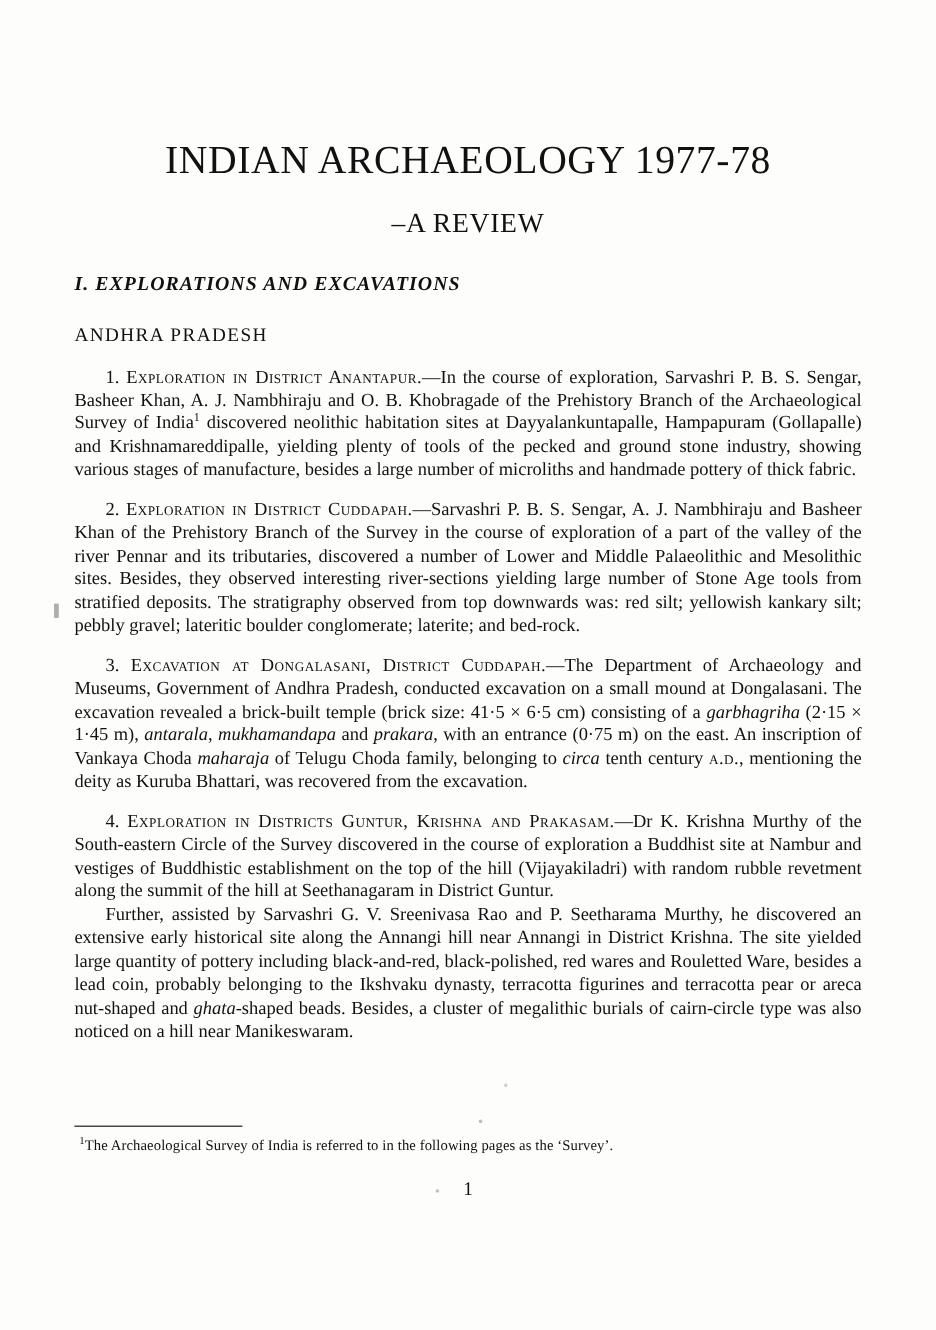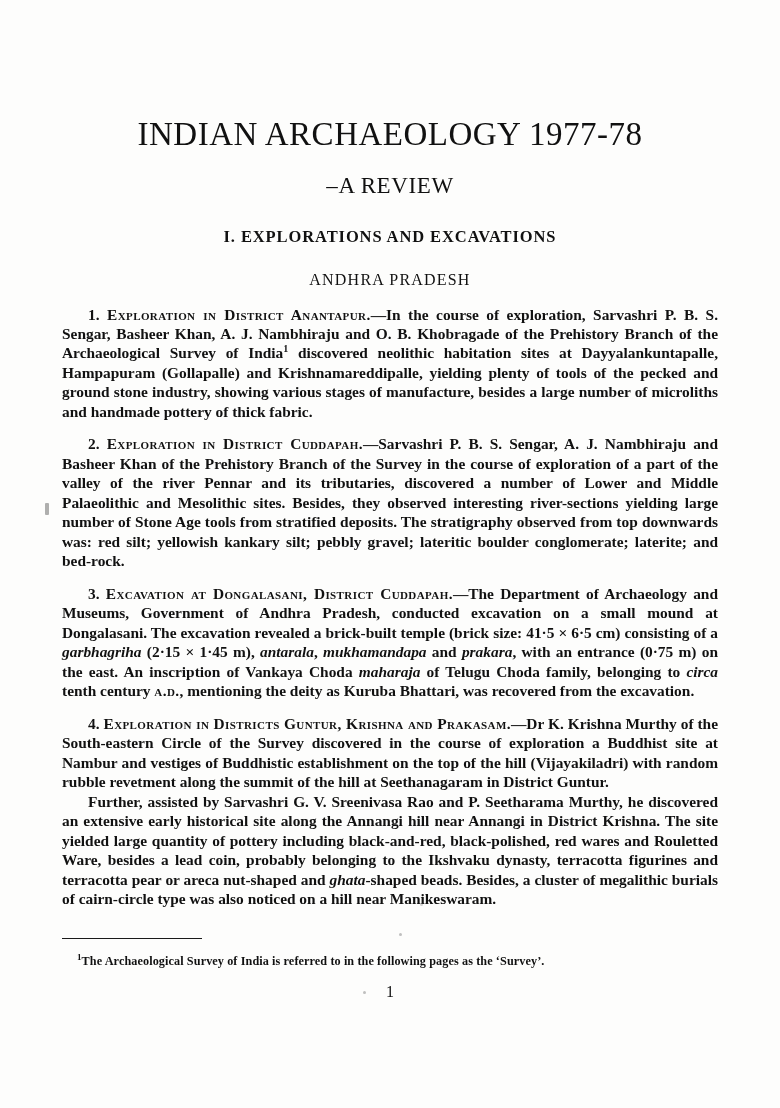--- a/index.html
+++ b/index.html
@@ -42,50 +42,49 @@
   .title-sub {
     text-align: center;
     font-size: 23px;
     font-weight: normal;
     letter-spacing: 0.6px;
     margin: 0;
     padding-top: 23px;
     line-height: 1.0;
   }
   .section-head {
-    text-align: center;
+    text-align: left;
     font-size: 16.5px;
     font-weight: bold;
     letter-spacing: 0.9px;
     margin: 0;
     padding-top: 32px;
     line-height: 1.0;
+    font-style: italic;
   }
   .state-head {
-    text-align: center;
     font-size: 16px;
     font-weight: normal;
     letter-spacing: 1.2px;
     margin: 0;
     padding-top: 26px;
     line-height: 1.0;
   }
 
   
   .body-block {
     padding-top: 17px;
   }
   p.para {
     margin: 0 0 13px 0;
     font-size: 15.4px;
     line-height: 1.265;
     text-align: justify;
     text-indent: 26px;
     hyphens: none;
-    font-weight: bold;
   }
   p.para.tight {
     margin-bottom: 0;
   }
   .sc {
     font-variant: small-caps;
     letter-spacing: 0.4px;
   }
   .it {
     font-style: italic;
@@ -105,23 +104,22 @@
   }
   .footnote-rule {
     width: 140px;
     height: 0;
     border-top: 1.4px solid #1a1a1a;
     margin: 0 0 8px 0;
   }
   .footnote-text {
     font-size: 12.2px;
     line-height: 1.25;
-    margin: 15px;
+    margin: 4px;
     letter-spacing: 0.1px;
-    font-weight: bold;
   }
   .footnote-text sup {
     font-size: 9px;
     vertical-align: super;
     line-height: 0;
   }
 
   
   .folio {
     position: absolute;

